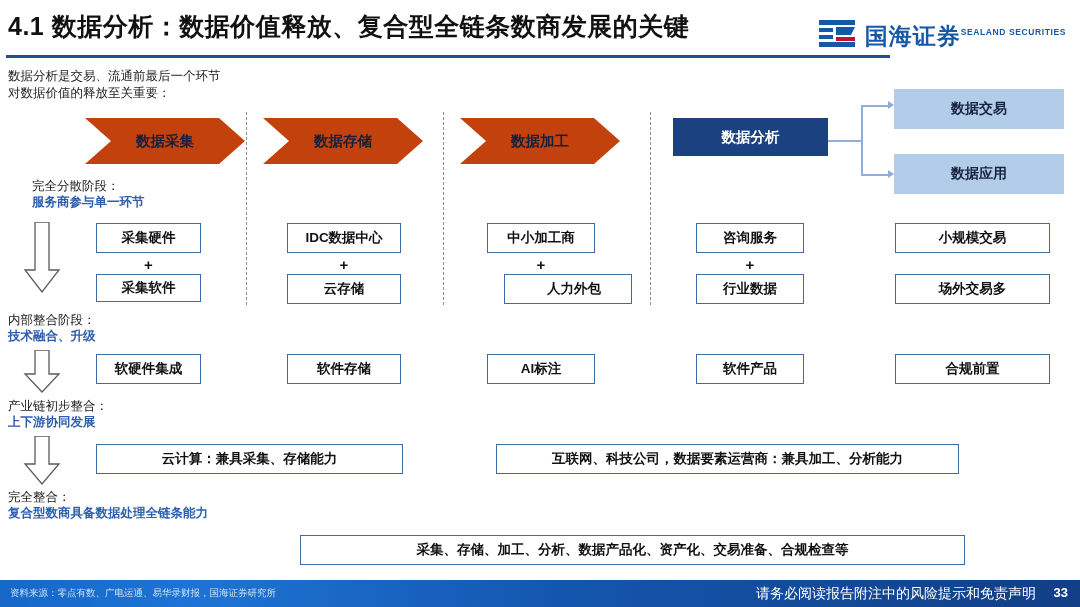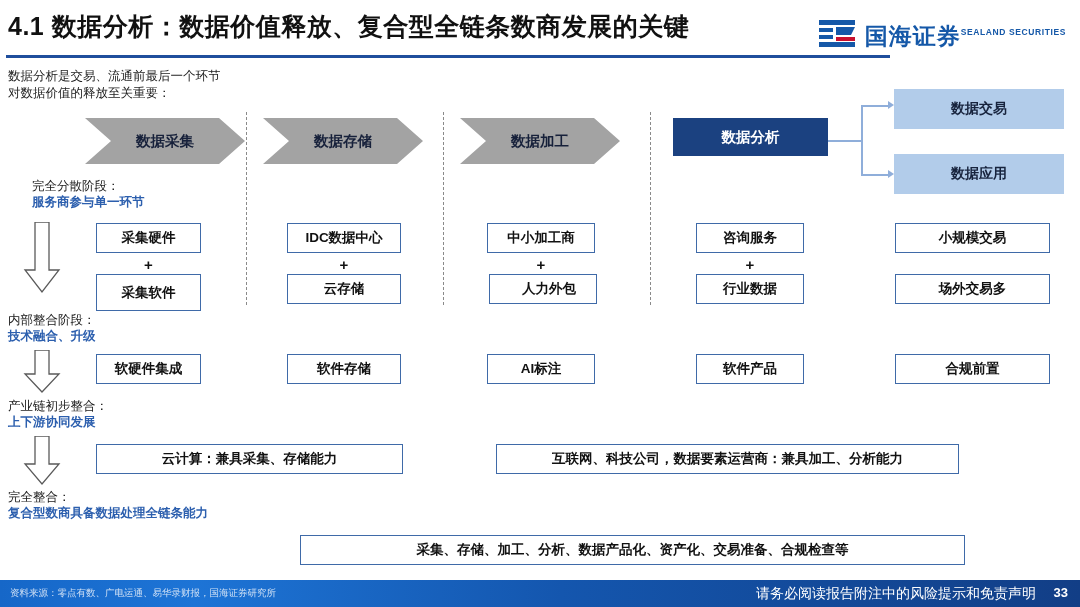--- a/index.html
+++ b/index.html
@@ -26,21 +26,21 @@
   .logo-mark{width:40px;height:38px;position:relative;}
   .logo-txt{display:flex;flex-direction:row;line-height:1;}
   .logo-cn{font-size:23px;font-weight:bold;color:#1558A8;letter-spacing:1px;}
   .logo-en{font-size:8.5px;font-weight:bold;color:#1558A8;letter-spacing:.6px;margin-top:3px;}
 
   
   .intro{position:absolute;left:8px;top:68px;font-size:12.5px;line-height:17px;color:#222;}
 
   
   .chev{
-    position:absolute;top:118px;height:46px;background:#a3a3a3;
+    position:absolute;top:118px;height:46px;background:#c2410c;
     display:flex;align-items:center;justify-content:center;
     font-size:14.5px;font-weight:bold;color:#16203a;
     clip-path:polygon(0 0, calc(100% - 26px) 0, 100% 50%, calc(100% - 26px) 100%, 0 100%, 26px 50%);
   }
   .dark-box{
     position:absolute;top:118px;height:38px;background:#1B4180;
     display:flex;align-items:center;justify-content:center;
     font-size:14.5px;font-weight:bold;color:#ffffff;
   }
   .lt-box{
@@ -153,29 +153,29 @@
     <div class="l2">服务商参与单一环节</div>
   </div>
   <div class="bigarrow" style="top:222px;">
     <svg width="40" height="72" viewBox="0 0 40 72">
       <polygon points="13,0 27,0 27,48 37,48 20,70 3,48 13,48" fill="#ffffff" stroke="#5A5A5A" stroke-width="1.3"></polygon>
     </svg>
   </div>
 
   <div class="obox" style="left:96px;top:223px;width:105px;height:30px;">采集硬件</div>
   <div class="plus" style="left:96px;top:256px;width:105px;">+</div>
-  <div class="obox" style="left:96px;top:274px;width:105px;height:37px;">采集软件</div>
+  <div class="obox" style="left:96px;top:274px;width:105px;height:28px;">采集软件</div>
 
   <div class="obox" style="left:287px;top:223px;width:114px;height:30px;">IDC数据中心</div>
   <div class="plus" style="left:287px;top:256px;width:114px;">+</div>
   <div class="obox" style="left:287px;top:274px;width:114px;height:30px;">云存储</div>
 
   <div class="obox" style="left:487px;top:223px;width:108px;height:30px;">中小加工商</div>
   <div class="plus" style="left:487px;top:256px;width:108px;">+</div>
-  <div class="obox" style="left:489px;top:274px;width:108px;height:30px;padding-left:12px;">人力外包</div>
+  <div class="obox" style="left:504px;top:274px;width:128px;height:30px;padding-left:12px;">人力外包</div>
 
   <div class="obox" style="left:696px;top:223px;width:108px;height:30px;">咨询服务</div>
   <div class="plus" style="left:696px;top:256px;width:108px;">+</div>
   <div class="obox" style="left:696px;top:274px;width:108px;height:30px;">行业数据</div>
 
   <div class="obox" style="left:895px;top:223px;width:155px;height:30px;">小规模交易</div>
   <div class="obox" style="left:895px;top:274px;width:155px;height:30px;">场外交易多</div>
 
   <div class="stage" style="top:312px;">
     <div class="l1">内部整合阶段：</div>

